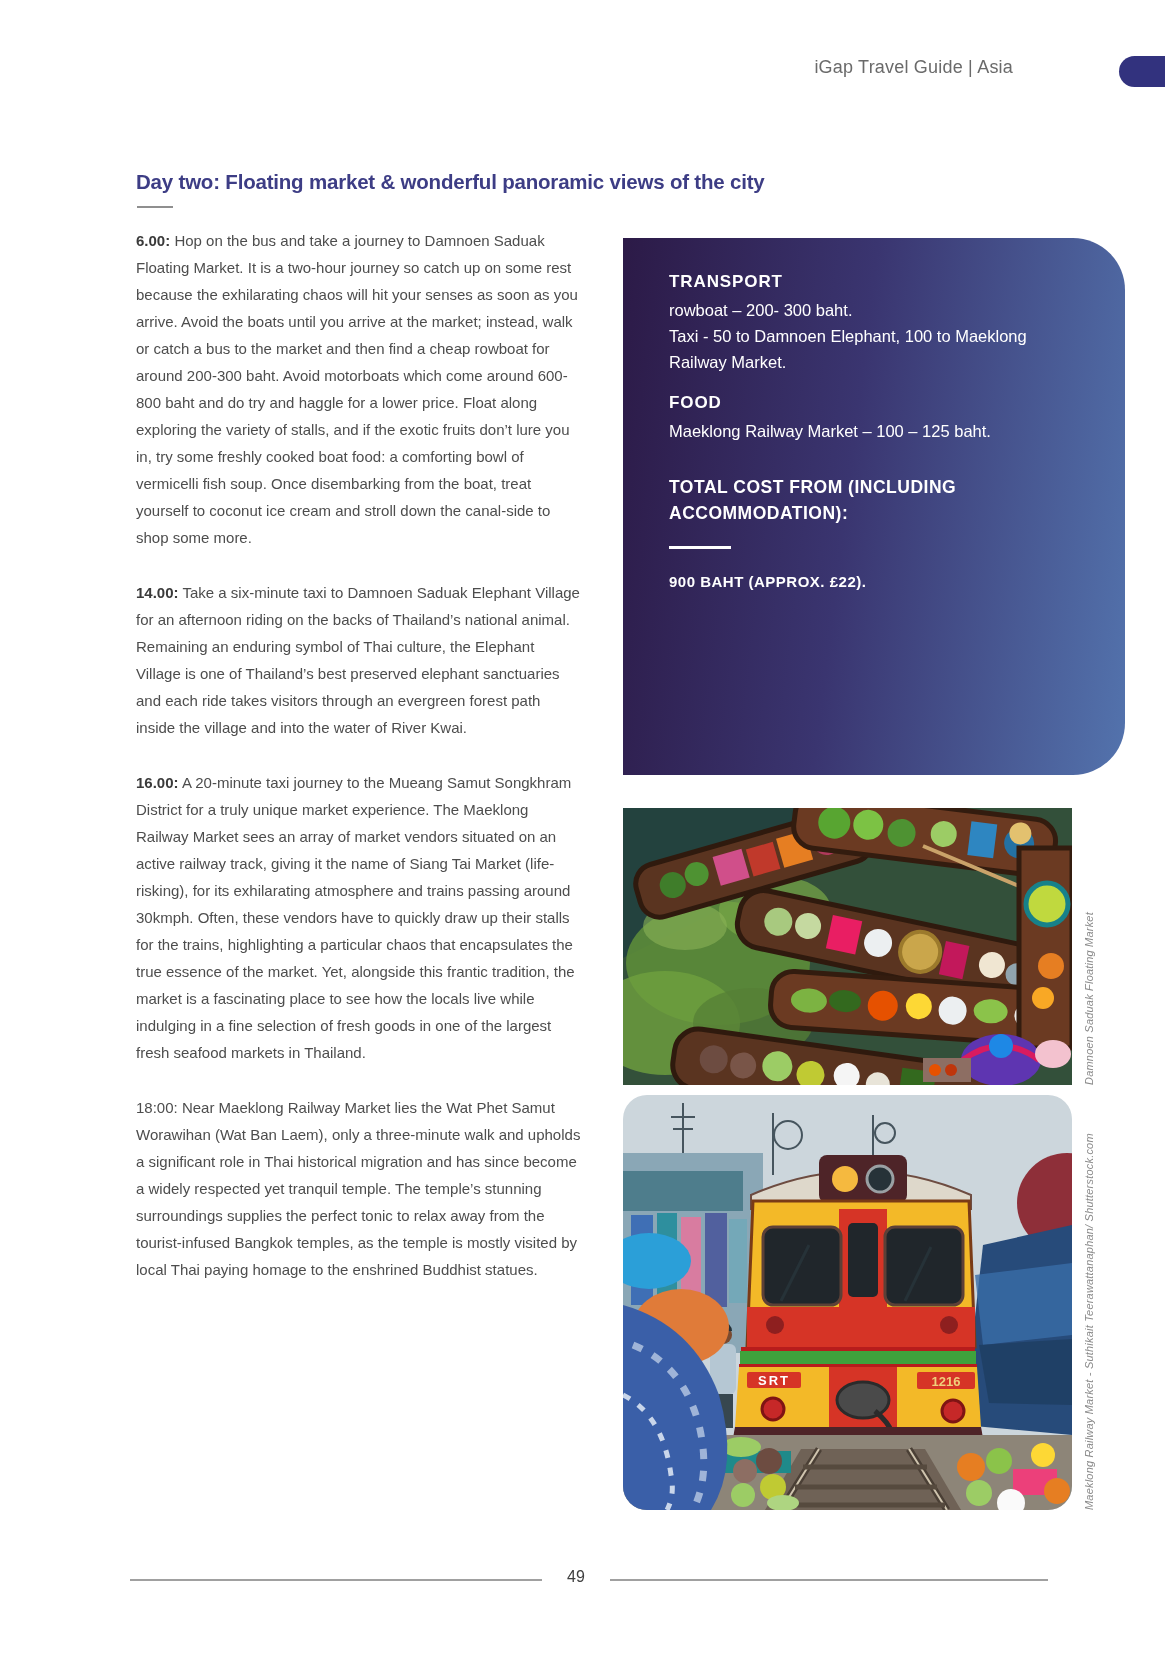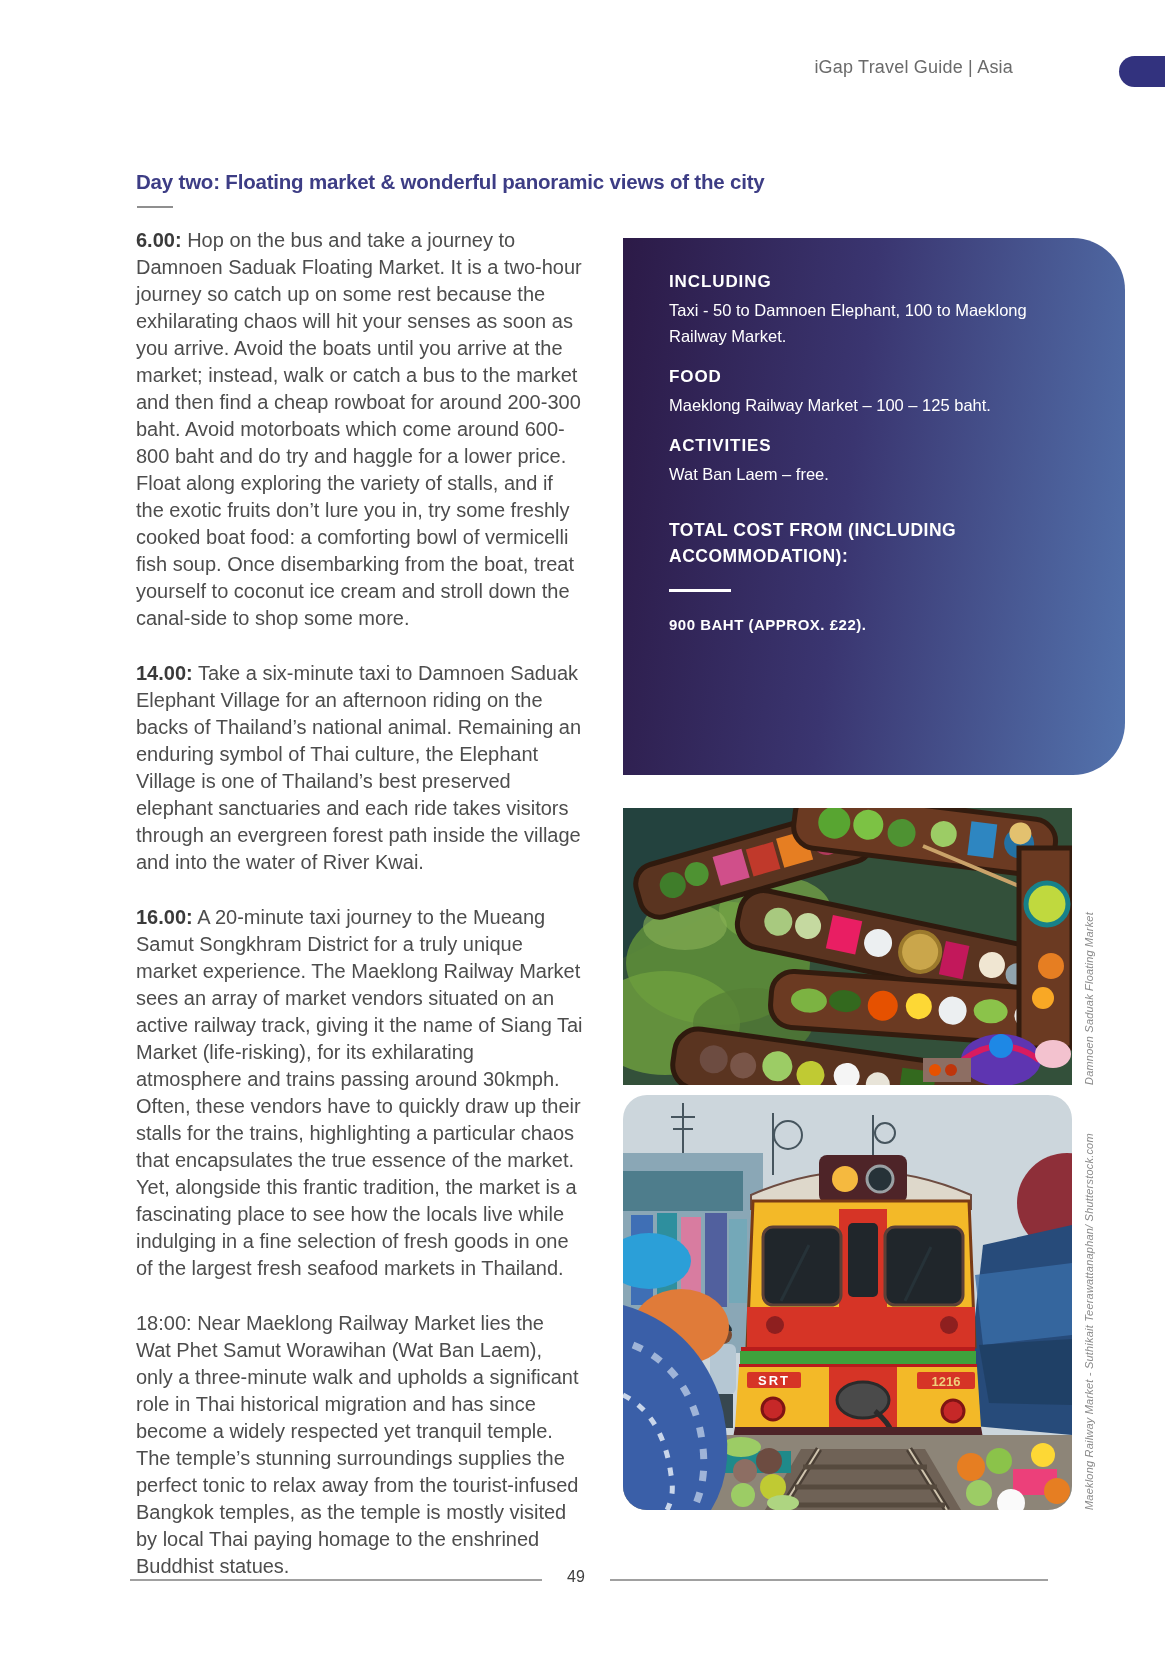--- a/index.html
+++ b/index.html
@@ -16,21 +16,21 @@
     border-radius:16px 0 0 16px;
   }
   
   .page-title{
     position:absolute;left:136px;top:170px;width:820px;font-size:20.5px;font-weight:bold;
     color:#3d3d85;letter-spacing:-.2px;
   }
   .title-rule{position:absolute;left:137px;top:206px;width:36px;height:2px;background:#8f8f8f;}
   
   .left-col{position:absolute;left:136px;top:227px;width:447px;}
-  .left-col p{margin:0 0 28px 0;font-size:20px;line-height:27px;color:#4d4d4d;}
+  .left-col p{margin:0 0 28px 0;font-size:15px;line-height:27px;color:#4d4d4d;}
   .time{font-weight:bold;color:#3a3a3a;}
   .time.regular{font-weight:normal;color:#4d4d4d;}
   
   .infobox{
     position:absolute;left:623px;top:238px;width:502px;height:537px;box-sizing:border-box;
     padding:34px 92px 0 46px;border-radius:0 52px 52px 0;color:#ffffff;
     background:linear-gradient(97deg,#2c1a47 0%,#3a3570 45%,#5373ad 100%);
   }
   .ib-heading{font-size:17px;font-weight:bold;letter-spacing:.9px;margin:0 0 5px 0;}
   .ib-line{font-size:16.5px;line-height:26px;margin:0;}
@@ -69,30 +69,27 @@
 
   <div class="left-col">
     <p><span class="time">6.00:</span> <span>Hop on the bus and take a journey to Damnoen Saduak Floating Market. It is a two-hour journey so catch up on some rest because the exhilarating chaos will hit your senses as soon as you arrive. Avoid the boats until you arrive at the market; instead, walk or catch a bus to the market and then find a cheap rowboat for around 200-300 baht. Avoid motorboats which come around 600-800 baht and do try and haggle for a lower price. Float along exploring the variety of stalls, and if the exotic fruits don’t lure you in, try some freshly cooked boat food: a comforting bowl of vermicelli fish soup. Once disembarking from the boat, treat yourself to coconut ice cream and stroll down the canal-side to shop some more.</span></p>
     <p><span class="time">14.00:</span> <span>Take a six-minute taxi to Damnoen Saduak Elephant Village for an afternoon riding on the backs of Thailand’s national animal. Remaining an enduring symbol of Thai culture, the Elephant Village is one of Thailand’s best preserved elephant sanctuaries and each ride takes visitors through an evergreen forest path inside the village and into the water of River Kwai.</span></p>
     <p><span class="time">16.00:</span> <span>A 20-minute taxi journey to the Mueang Samut Songkhram District for a truly unique market experience. The Maeklong Railway Market sees an array of market vendors situated on an active railway track, giving it the name of Siang Tai Market (life-risking), for its exhilarating atmosphere and trains passing around 30kmph. Often, these vendors have to quickly draw up their stalls for the trains, highlighting a particular chaos that encapsulates the true essence of the market. Yet, alongside this frantic tradition, the market is a fascinating place to see how the locals live while indulging in a fine selection of fresh goods in one of the largest fresh seafood markets in Thailand.</span></p>
     <p><span class="time regular">18:00:</span> <span>Near Maeklong Railway Market lies the Wat Phet Samut Worawihan (Wat Ban Laem), only a three-minute walk and upholds a significant role in Thai historical migration and has since become a widely respected yet tranquil temple. The temple’s stunning surroundings supplies the perfect tonic to relax away from the tourist-infused Bangkok temples, as the temple is mostly visited by local Thai paying homage to the enshrined Buddhist statues.</span></p>
   </div>
 
   <div class="infobox">
     <div class="ib-section">
-      <p class="ib-heading">INCLUDING</p>
+      <p class="ib-heading">TRANSPORT</p>
+      <p class="ib-line">rowboat – 200- 300 baht.</p>
       <p class="ib-line">Taxi - 50 to Damnoen Elephant, 100 to Maeklong Railway Market.</p>
     </div>
     <div class="ib-section">
       <p class="ib-heading">FOOD</p>
       <p class="ib-line">Maeklong Railway Market – 100 – 125 baht.</p>
-    </div>
-    <div class="ib-section">
-      <p class="ib-heading">ACTIVITIES</p>
-      <p class="ib-line">Wat Ban Laem – free.</p>
     </div>
     <div class="ib-total-heading">TOTAL COST FROM (INCLUDING ACCOMMODATION):</div>
     <div class="ib-rule"></div>
     <div class="ib-total-value">900 BAHT (APPROX. £22).</div>
   </div>
 
   <div class="photo photo1">
     <svg viewBox="0 0 449 277" preserveAspectRatio="none">
       <rect width="449" height="277" fill="#33503a"></rect>
       <path d="M0,0 L210,0 L110,95 L0,150 Z" fill="#23423e"></path>

